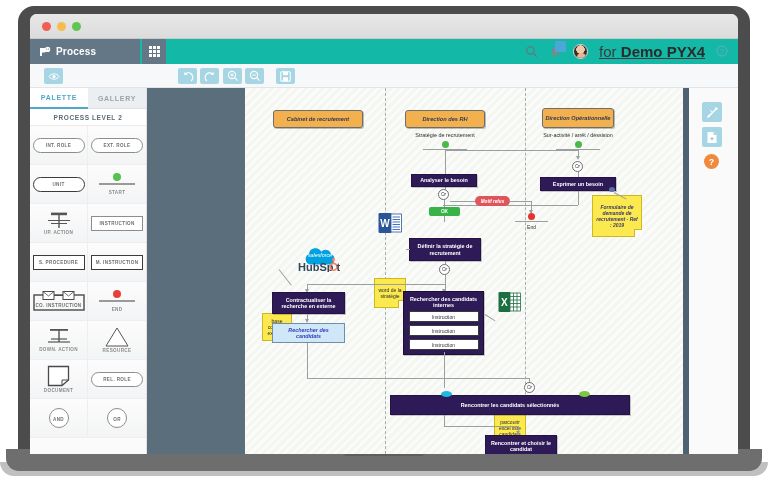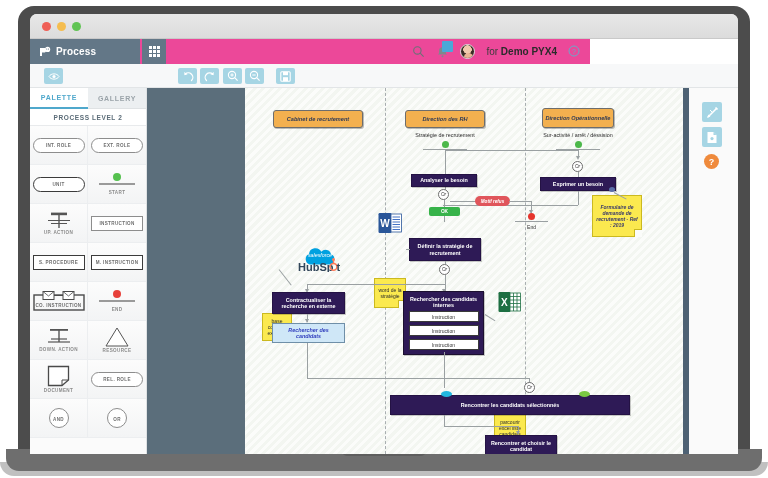--- a/index.html
+++ b/index.html
@@ -37,21 +37,21 @@
   .titlebar{
     position:absolute; left:0; top:0; width:708px; height:25px;
     background:linear-gradient(#e8e8e8,#dcdcdc);
     border-bottom:1px solid #c9c9c9;
   }
   .dots{ position:absolute; left:12px; top:8px; display:flex; gap:6px; }
   .dot{ width:9px; height:9px; border-radius:50%; }
   .dot.r{ background:#ef5f56; } .dot.y{ background:#f5bd4f; } .dot.g{ background:#61c454; }
 
   
-  .appbar{ position:absolute; left:0; top:25px; width:560px; height:25px; background:#ec4899; }
+  .appbar{ position:absolute; left:0; top:25px; width:708px; height:25px; background:#14b8a6; }
   .brandbox{
     position:absolute; left:0; top:0; width:110px; height:25px;
     background:#637787; color:#fff; display:flex; align-items:center; gap:5px; padding-left:9px;
   }
   .brand-logo{ width:12px; height:12px; position:relative; display:block; }
   .brand-logo svg{ display:block; }
   .brand-title{ font-size:10px; font-weight:bold; letter-spacing:.2px; }
   .grid-btn{
     position:absolute; left:112px; top:0; width:24px; height:25px;
     background:#637787; display:flex; align-items:center; justify-content:center;
@@ -66,21 +66,21 @@
   .ico svg{ display:block; }
   .avatar{
     width:15px; height:15px; border-radius:50%;
     background:radial-gradient(circle at 50% 35%, #f0c9ad 0 38%, #3b2d26 42% 100%);
     border:1px solid #d8d8d8; position:relative; overflow:hidden;
   }
   .avatar::after{
     content:""; position:absolute; left:3px; top:8px; width:9px; height:8px;
     border-radius:50% 50% 0 0; background:#e9b695;
   }
-  .user-text{ font-size:10px; color:#3c3c3c; white-space:nowrap; }
+  .user-text{ font-size:15px; color:#3c3c3c; white-space:nowrap;text-decoration:underline; }
   .user-text b{ font-weight:bold; color:#2b2b2b; }
   .bellwrap{ position:relative; width:13px; height:14px; }
   .bellbadge{
     position:absolute; right:-4px; top:-4px; width:11px; height:11px;
     background:#4aa8d8; border-radius:1px;
   }
 
   
   .toolbar{
     position:absolute; left:0; top:50px; width:708px; height:24px;

